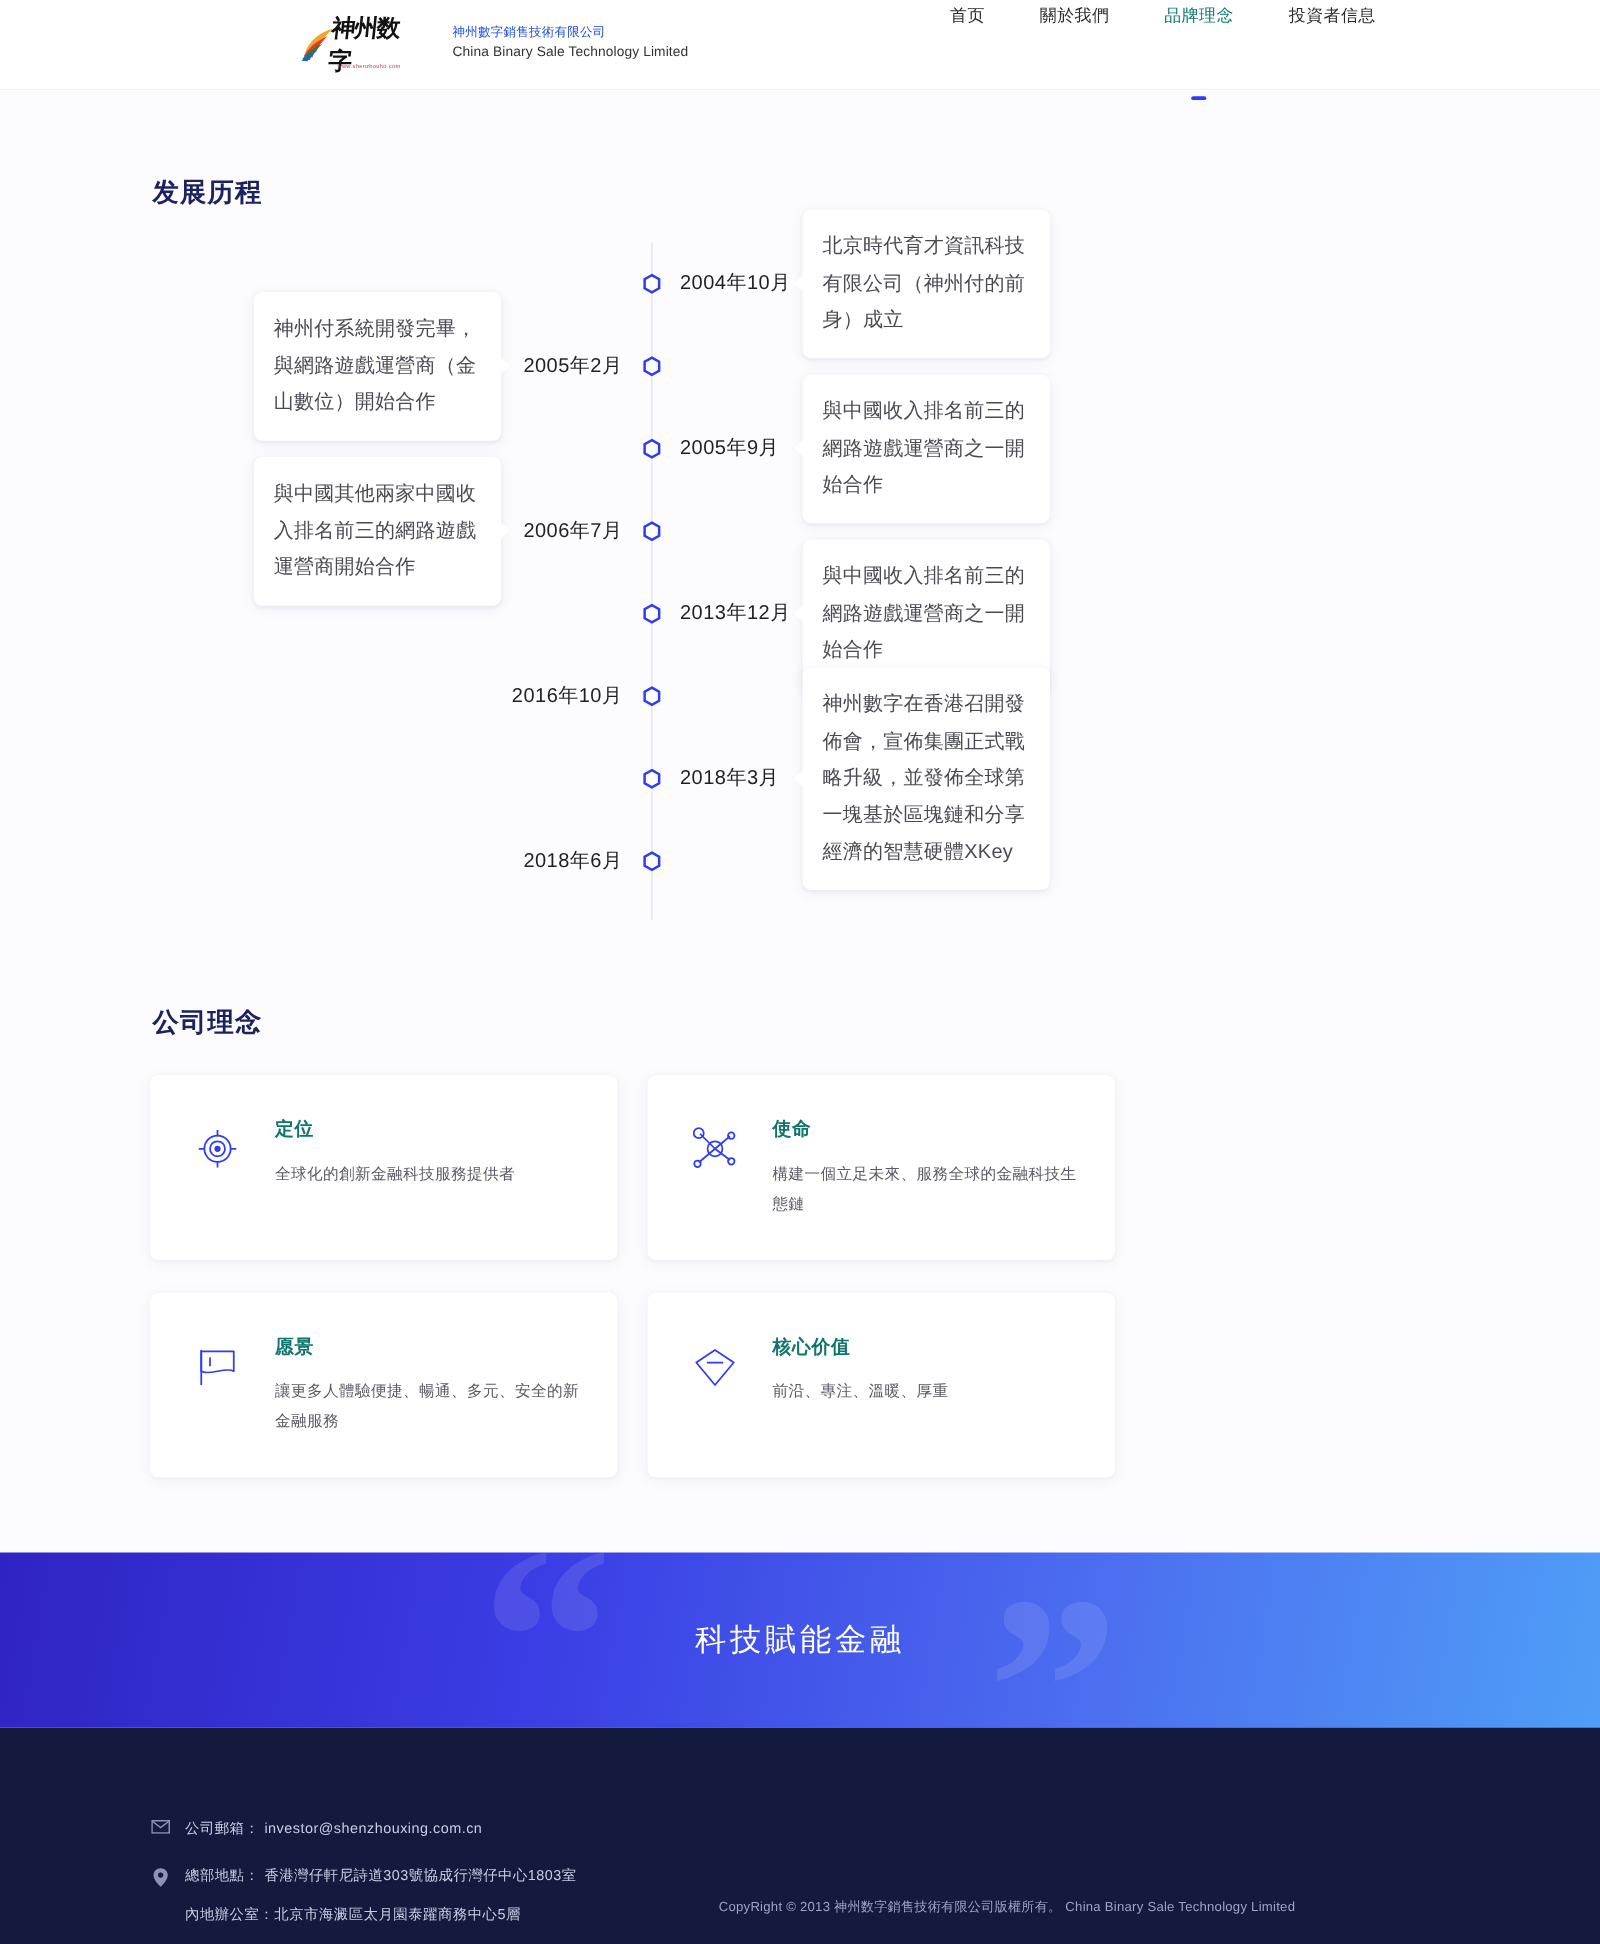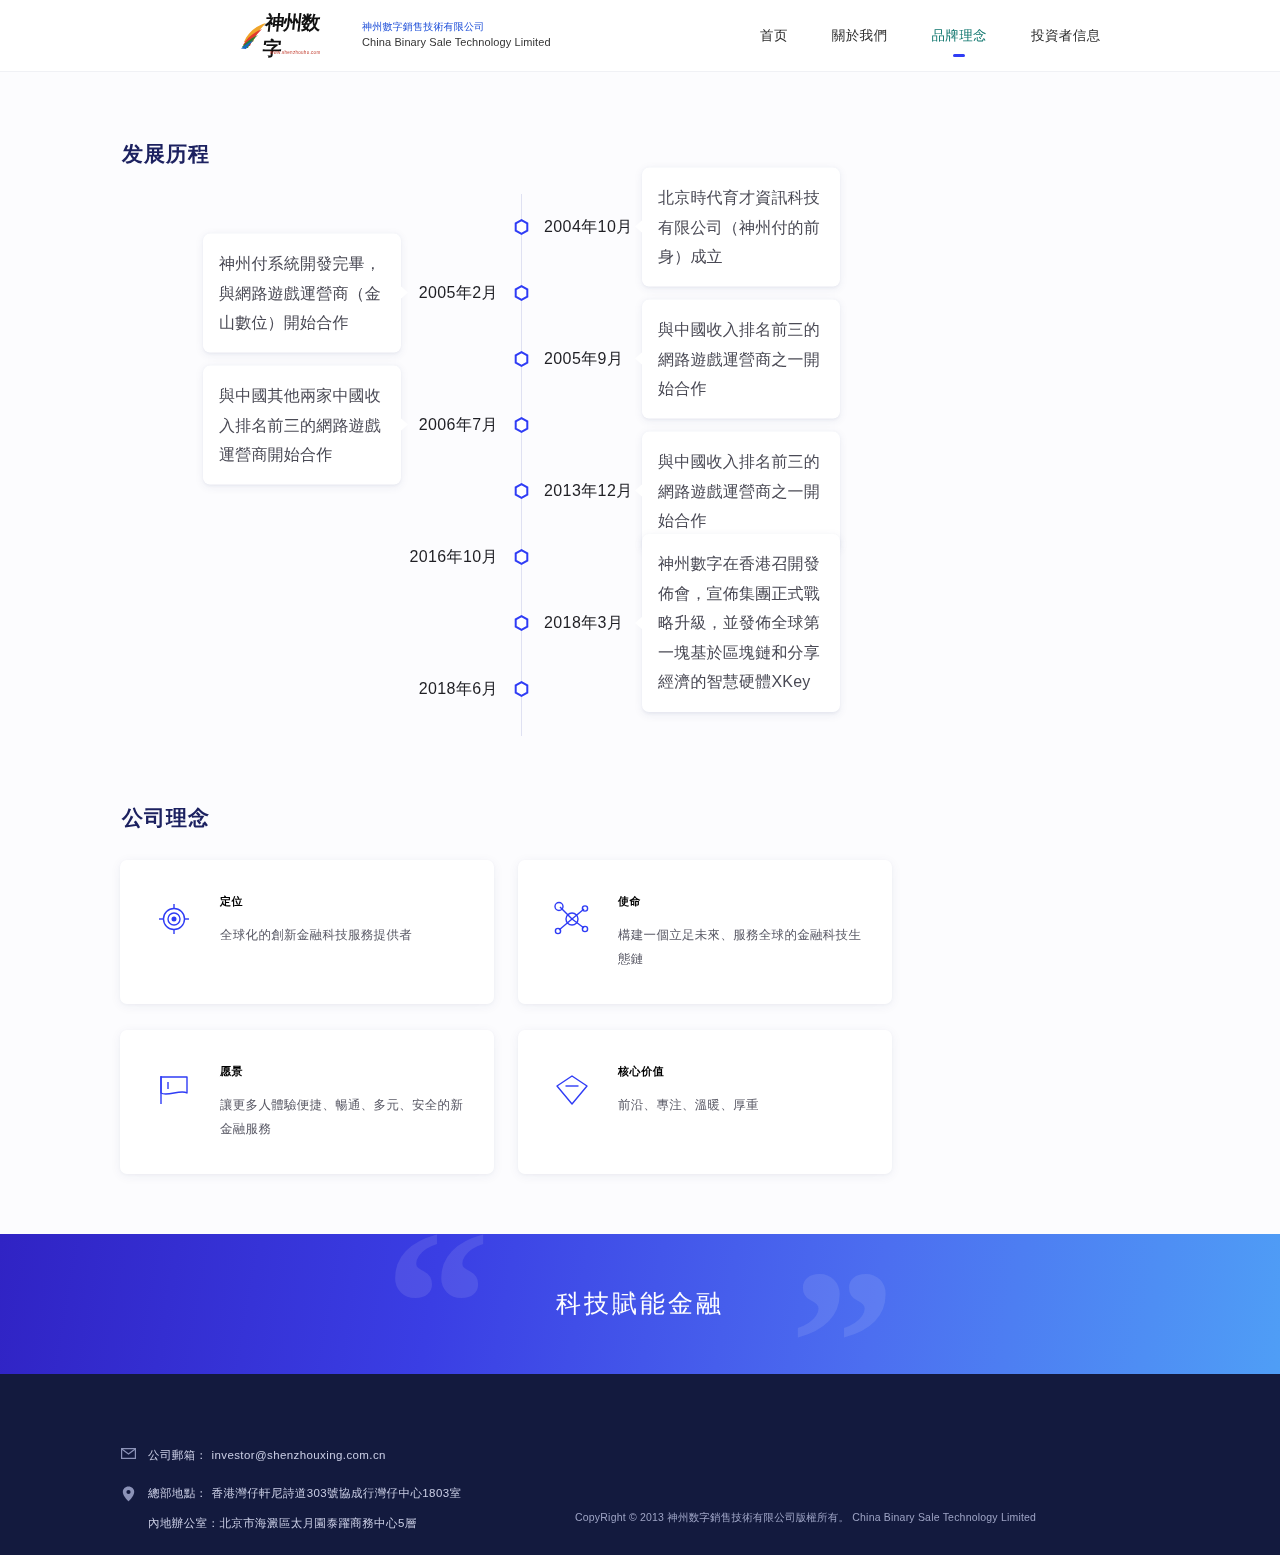--- a/index.html
+++ b/index.html
@@ -55,21 +55,20 @@
   .brand-names { line-height: 1.45; padding-left: 18px; }
   .brand-cn { font-size: 10px; color: #1d4ed8; letter-spacing: .2px; }
   .brand-en { font-size: 11px; color: #333; letter-spacing: .1px; }
 
   .main-nav {
     position: absolute;
     left: 760px;
     top: 0;
     height: 72px;
     display: flex;
-    align-items: center;
     gap: 44px;
   }
   .nav-item {
     font-size: 13.5px;
     color: #2b2b2b;
     text-decoration: none;
     position: relative;
     padding: 4px 0;
     letter-spacing: .4px;
     cursor: pointer;
@@ -194,23 +193,23 @@
   .philo-icon {
     width: 44px;
     flex: 0 0 44px;
     display: flex;
     align-items: flex-start;
     justify-content: center;
     padding-top: 4px;
   }
   .philo-body { flex: 1; }
   .philo-title {
-    font-size: 11px;
+    font-size: 15px;
     font-weight: bold;
-    color: #000000;
+    color: #0f766e;
     letter-spacing: .6px;
     margin-bottom: 14px;
   }
   .philo-desc {
     font-size: 12.5px;
     color: #5a5a66;
     line-height: 1.95;
     letter-spacing: .3px;
   }
 

